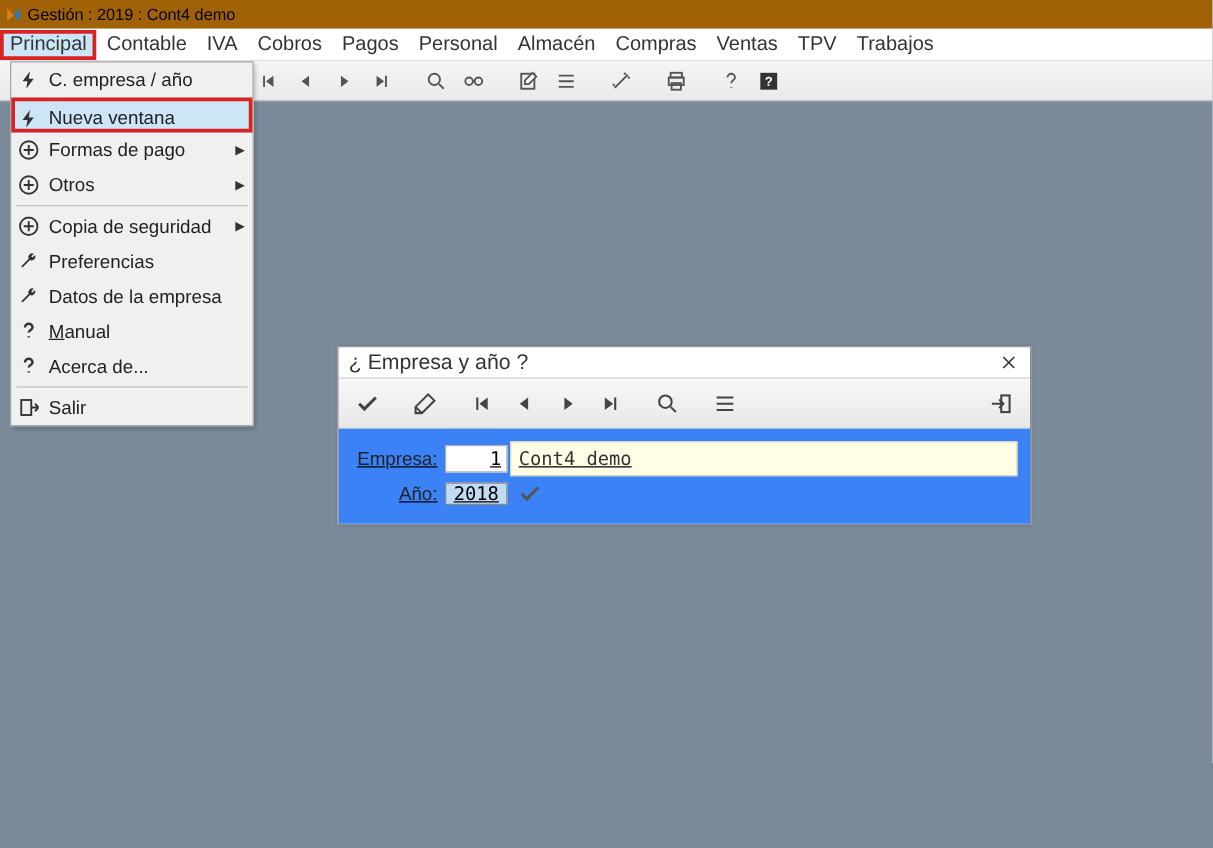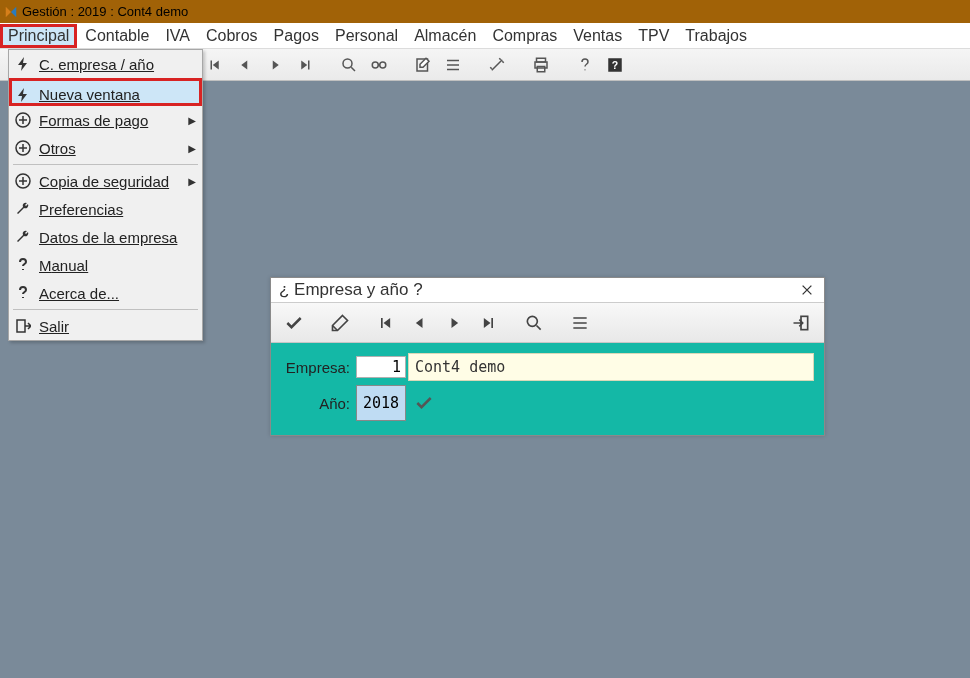--- a/index.html
+++ b/index.html
@@ -89,21 +89,20 @@
     .dd-item {
       height: 28px;
       display: flex;
       align-items: center;
       padding: 0 6px;
       gap: 8px;
       cursor: pointer;
       font-size: 15px;
       color: #222;
       position: relative;
-      text-decoration: underline;
     }
     .dd-item.highlighted {
       background: #cde6f7;
       border: 3px solid #d82323;
       padding: 0 3px;
       gap: 8px;
       align-items: flex-end;
     }
     .dd-sep {
       height: 1px;
@@ -161,21 +160,22 @@
       width: 34px; height: 32px;
       display: flex; align-items: center; justify-content: center;
       color: #444;
       cursor: pointer;
     }
     .dlg-tb-btn svg { width: 20px; height: 20px; }
     .dlg-tb-sep { width: 12px; }
     .dlg-tb-spacer { flex: 1; }
     .dlg-body {
       padding: 10px;
-      background: #14b8a6;
+      background: #3b82f6;
+      text-decoration: underline;
     }
     .form-row {
       display: flex;
       align-items: center;
       margin-bottom: 4px;
     }
     .form-label {
       width: 75px;
       text-align: right;
       padding-right: 6px;
@@ -200,21 +200,21 @@
       padding: 0 6px;
       font-family: monospace;
       font-size: 15px;
       color: #333;
       display: flex;
       align-items: center;
       margin-left: 2px;
     }
     .year-input {
       width: 50px;
-      height: 36px;
+      height: 18px;
       border: 1px solid #888;
       background: #bfdcf3;
       text-align: center;
       font-family: monospace;
       font-size: 15px;
     }
     .check-icon {
       margin-left: 8px;
       color: #555;
       display: flex;

